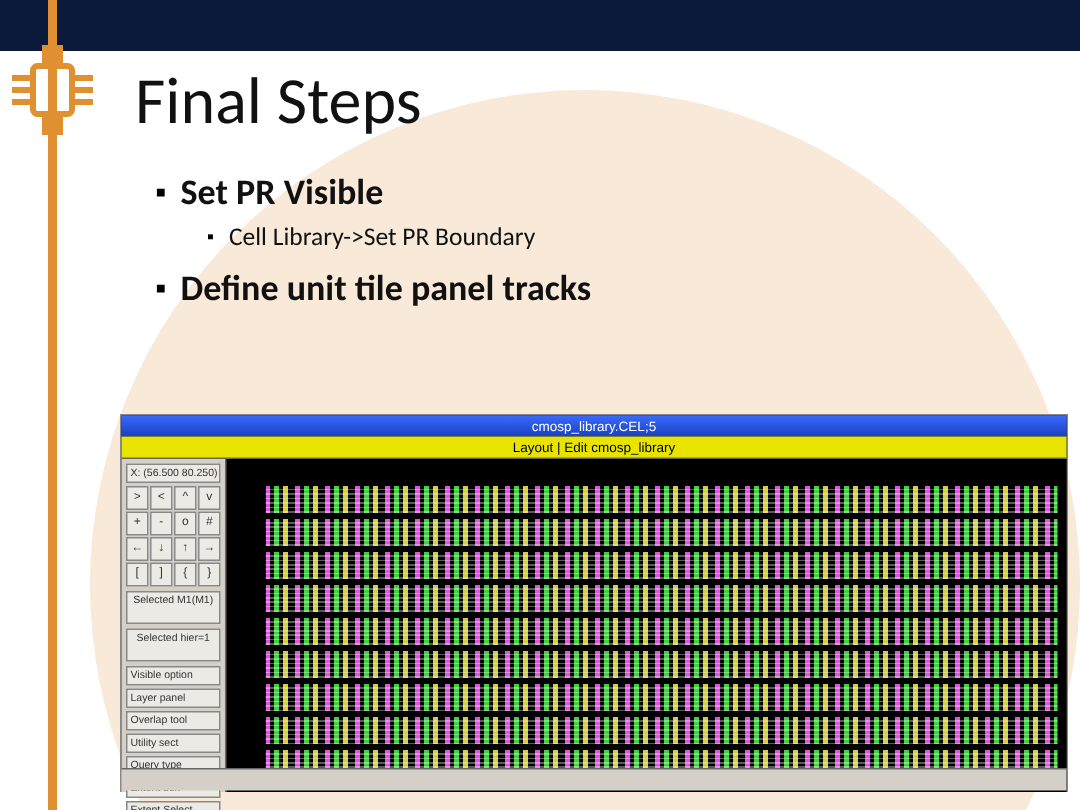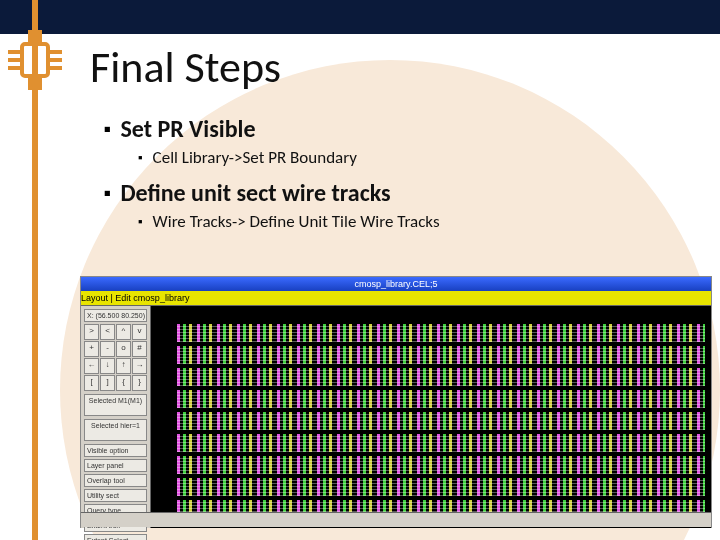--- a/index.html
+++ b/index.html
@@ -17,21 +17,21 @@
   h1{margin:0 0 20px 10px;font-size:44px;font-weight:400;color:#111}
   ul.b1{list-style:none;padding:0;margin:0 0 0 24px}
   ul.b1>li{font-size:24px;font-weight:700;color:#111;margin:6px 0}
   ul.b1>li::before{content:"\25AA";color:#000;margin-right:10px;font-size:18px;vertical-align:2px}
   ul.b2{list-style:none;padding:0;margin:4px 0 10px 34px}
   ul.b2>li{font-size:17px;font-weight:400;color:#111;margin:2px 0}
   ul.b2>li::before{content:"\25AA";color:#000;margin-right:10px;font-size:13px;vertical-align:1px}
   
   .shot{position:absolute;left:80px;top:276px;width:630px;height:250px;background:#000;border:1px solid #888;z-index:3}
   .shot-title{height:14px;background:linear-gradient(#3a6aff,#1840c0);color:#fff;font:9px/14px Arial;text-align:center}
-  .shot-menu{height:14px;background:#e8e400;color:#000;font:9px/14px Arial;border-bottom:1px solid #666}
+  .shot-menu{height:14px;background:#e8e400;color:#000;font:9px/14px Arial;text-align:center;border-bottom:1px solid #666}
   .shot-body{display:flex;height:calc(100% - 28px)}
   .palette{width:70px;background:#d4d0c8;border-right:1px solid #666;padding:3px;box-sizing:border-box}
   .pal-grid{display:grid;grid-template-columns:repeat(4,1fr);gap:1px;margin-bottom:3px}
   .pal-btn{height:14px;background:#eceae4;border:1px solid #888;font:8px/12px Arial;text-align:center;color:#333}
   .pal-wide{height:22px;background:#eceae4;border:1px solid #888;margin-bottom:3px;font:7px/10px Arial;text-align:center;color:#333;padding-top:1px;box-sizing:border-box}
   .pal-row{height:13px;background:#eceae4;border:1px solid #888;margin-bottom:2px;font:7px/11px Arial;color:#333;padding-left:2px;box-sizing:border-box;overflow:hidden;white-space:nowrap}
   .canvas{flex:1;background:#000;position:relative;overflow:hidden}
   .rows{position:absolute;left:26px;top:18px;right:6px;height:194px}
   .cellrow{height:18px;margin-bottom:4px;position:relative;background:repeating-linear-gradient(90deg,#e055e0 0 3px,#000 3px 6px,#40d040 6px 9px,#000 9px 12px,#d0d040 12px 15px,#000 15px 20px)}
   .cellrow::after{content:"";position:absolute;inset:0;background:repeating-linear-gradient(0deg,rgba(255,255,255,.35) 0 1px,transparent 1px 3px)}
@@ -63,24 +63,21 @@
   </div>
 
   <div class="content">
     <h1>Final Steps</h1>
     <ul class="b1">
       <li><span>Set PR Visible</span>
         <ul class="b2">
           <li><span>Cell Library-&gt;Set PR Boundary</span></li>
         </ul>
       </li>
-      <li><span>Define unit sect wire tracks</span>
-        <ul class="b2">
-          <li><span>Wire Tracks-&gt; Define Unit Tile Wire Tracks</span></li>
-        </ul>
+      <li><span>Define unit tile panel tracks</span>
       </li>
     </ul>
   </div>
 
   <div class="shot">
     <div class="shot-title">cmosp_library.CEL;5</div>
     <div class="shot-menu">Layout   |   Edit   cmosp_library</div>
     <div class="shot-body">
       <div class="palette">
         <div class="pal-row">X: (56.500 80.250)   Select = 0</div>

